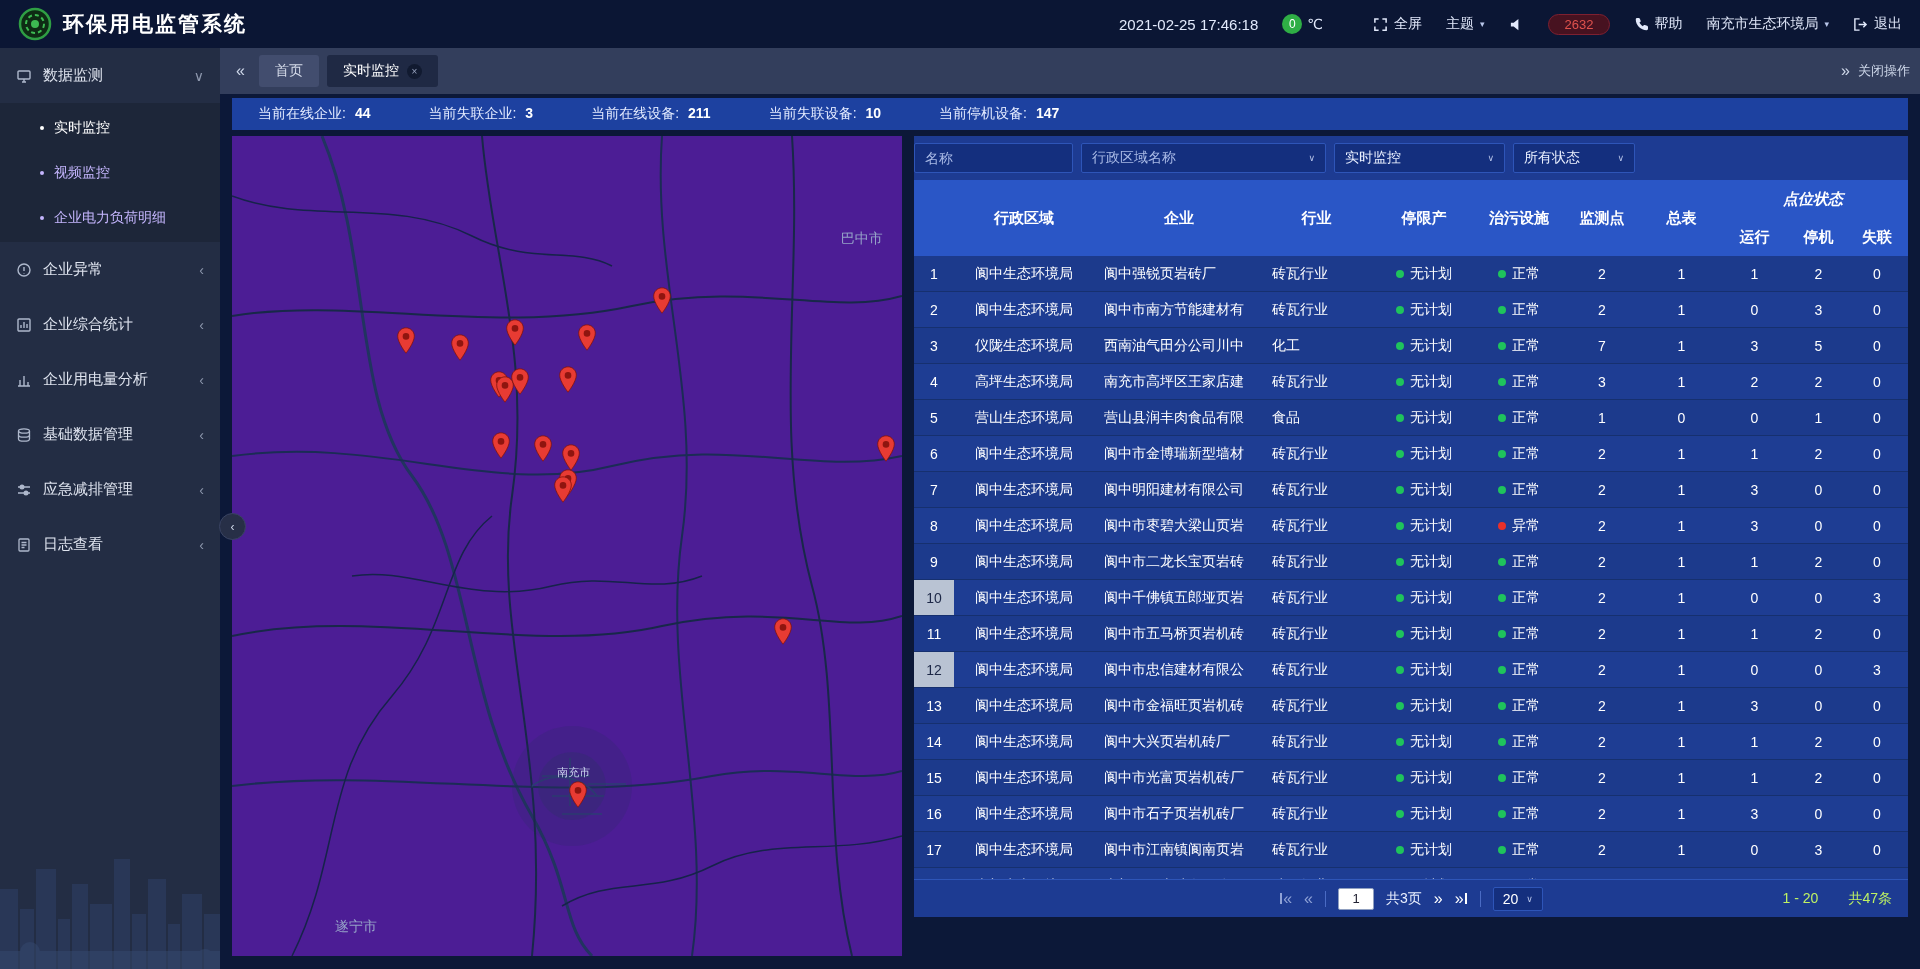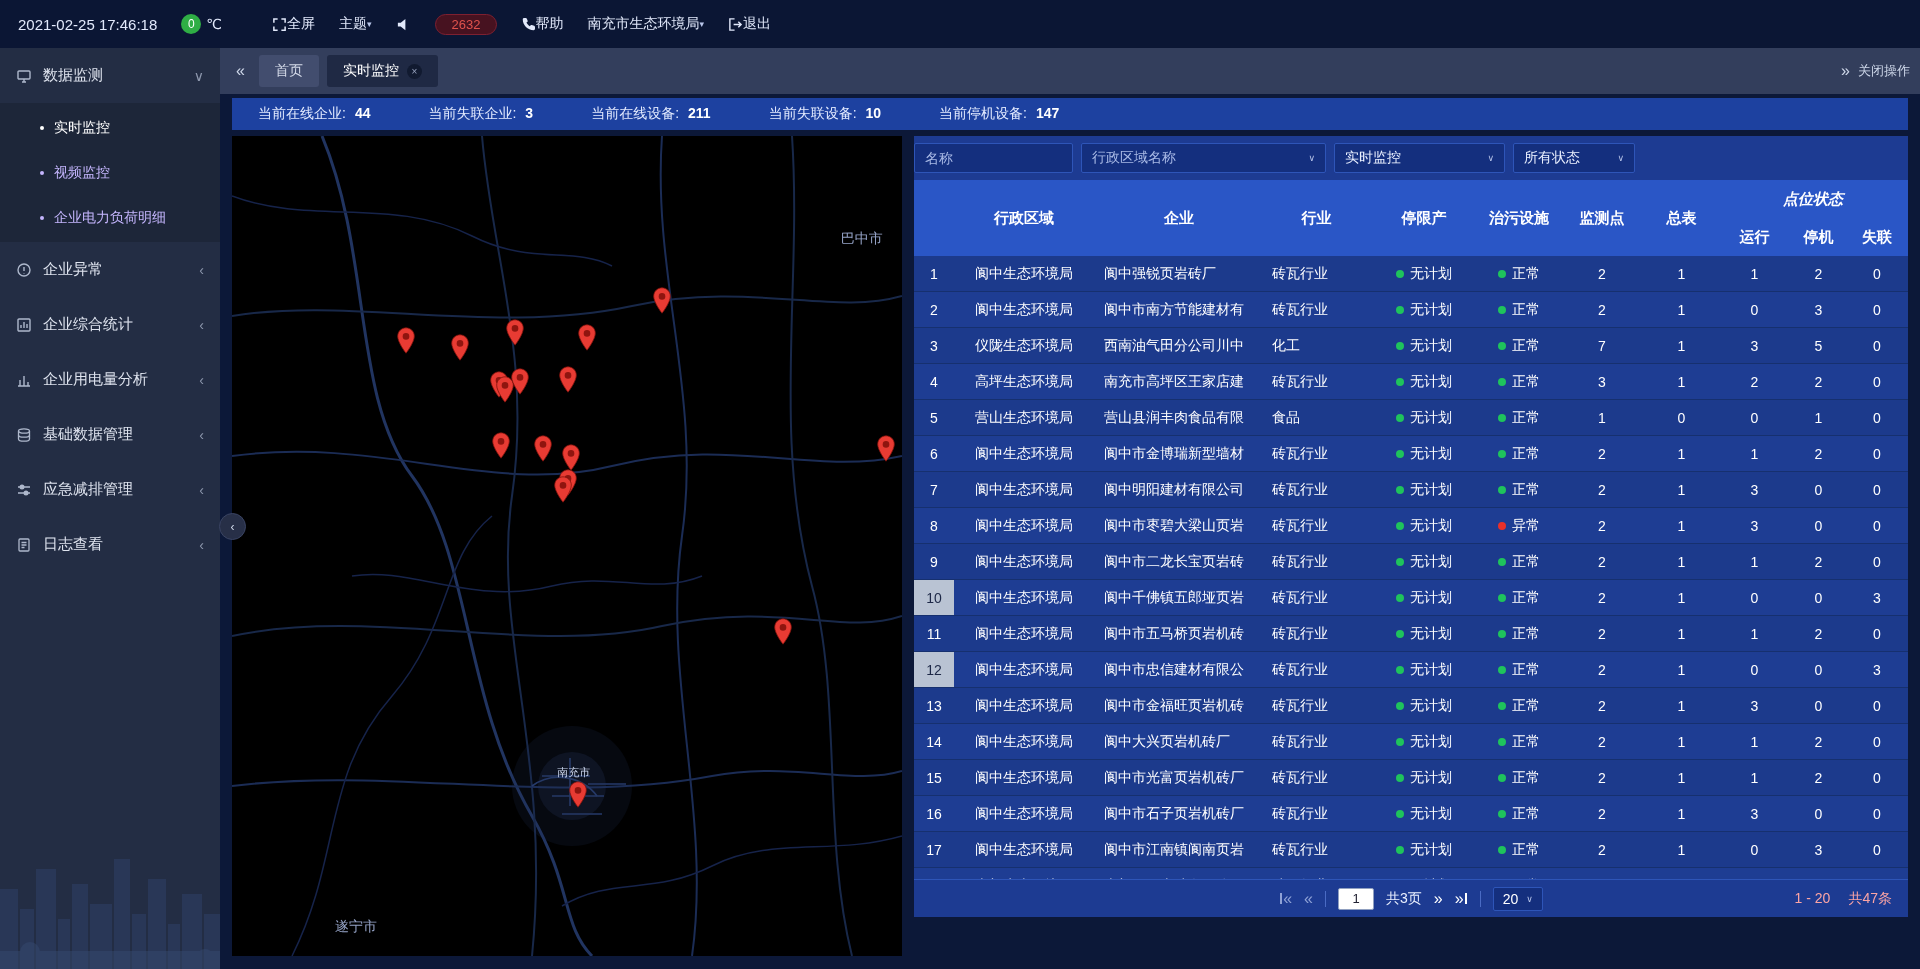--- a/index.html
+++ b/index.html
@@ -8,21 +8,21 @@
   :root{--cols:40px 140px 170px 105px 110px 80px 86px 73px 73px 55px 62px}
 
   
   .topbar{height:48px;background:#0b1634;display:flex;align-items:center;justify-content:space-between;padding:0 18px}
   .brand{display:flex;align-items:center;gap:11px}
   .app-title{font-size:21px;font-weight:bold;letter-spacing:2px}
   .topbar-right{display:flex;align-items:center;gap:24px;font-size:14px;color:#e2e9fb}
   .datetime{font-size:15px}
   .temp{display:inline-flex;align-items:center;gap:5px;margin-right:26px}
   .temp-badge{display:inline-flex;width:20px;height:20px;border-radius:50%;background:#2fae45;color:#fff;font-size:12px;align-items:center;justify-content:center}
-  .top-item{display:inline-flex;align-items:center;gap:0;cursor:pointer;white-space:nowrap}
+  .top-item{display:inline-flex;align-items:center;gap:6px;cursor:pointer;white-space:nowrap}
   .caret{font-size:9px;color:#b9c6ea}
   .alert-badge{background:#471220;border:1px solid #7e2030;color:#e0524d;padding:2px 16px;border-radius:11px;font-size:13px;cursor:pointer}
 
   
   .body-row{display:flex;height:921px}
   .sidebar{width:220px;background:#232d44;position:relative;flex-shrink:0;overflow:hidden}
   .content{flex:1;display:flex;flex-direction:column;min-width:0}
 
   
   .menu-section{height:55px;display:flex;align-items:center;padding:0 16px;gap:11px;color:#dfe4ef;font-size:15px;cursor:pointer;position:relative;z-index:2}
@@ -42,21 +42,21 @@
   .tabbar-sp{flex:1}
   .closeops{color:#cfd8ea;font-size:13px;display:inline-flex;align-items:center;gap:8px;cursor:pointer}
 
   
   .statsbar{height:32px;background:#1d41a0;margin:4px 12px 0;display:flex;align-items:center;gap:58px;padding:0 26px;font-size:14px}
   .stat{display:inline-flex;gap:9px;color:#e3ebff}
   .stat b{color:#fff;font-weight:bold}
 
   
   .main{display:flex;margin:6px 12px 0;gap:12px;align-items:flex-start}
-  .map{width:670px;height:820px;background:#000000;position:relative;flex-shrink:0}
+  .map{width:670px;height:820px;background:#4c1d95;position:relative;flex-shrink:0}
   .map .roads{position:absolute;left:0;top:0}
   .pin{position:absolute;transform:translate(-50%,-100%);line-height:0}
   .map-label{position:absolute;transform:translate(-50%,-50%);color:#96a4c8;font-size:14px;white-space:nowrap}
   .map-label.primary{color:#cdd8f0;font-size:11px}
   .map-handle{position:absolute;left:-13px;top:377px;width:27px;height:27px;border-radius:50%;background:#272f47;border:1px solid #3a4463;display:flex;align-items:center;justify-content:center;color:#cfd8ea;font-size:12px;cursor:pointer;z-index:6}
 
   
   .panel{flex:1;height:781px;background:#1d3b92;display:flex;flex-direction:column;min-width:0}
   .filters{height:44px;display:flex;align-items:center;gap:8px;flex-shrink:0}
   .f-input{width:159px;height:30px;background:#142f7e;border:1px solid #2e55b8;color:#eaf0ff;padding:0 10px;font-size:14px;border-radius:2px;outline:none;font-family:inherit}
@@ -87,26 +87,36 @@
   
   .pagination{height:38px;border-top:1px solid #2e55b8;display:flex;align-items:center;justify-content:center;position:relative;font-size:14px;flex-shrink:0}
   .pag-center{display:flex;align-items:center;gap:12px}
   .pgbtn{color:#fff;cursor:pointer;font-size:16px;display:inline-flex;align-items:center;line-height:1}
   .pgbtn.disabled{color:#8fa2d6}
   .pgbar{display:inline-block;width:2px;height:11px;background:currentColor;margin:0 1px}
   .pgsep{width:1px;height:16px;background:#4a6bc4}
   .pg-input{width:36px;height:22px;background:#fff;border:1px solid #90a0c0;color:#223;text-align:center;font-size:13px;border-radius:2px;outline:none}
   .pg-total{color:#eaf0ff}
   .pg-size{display:inline-flex;gap:8px;align-items:center;border:1px solid #2e55b8;padding:3px 9px;background:#142f7e;border-radius:2px;cursor:pointer}
-  .pag-right{position:absolute;right:16px;display:flex;gap:18px;color:#fca5a5}
+  .pag-right{position:absolute;right:16px;display:flex;gap:30px;color:#bef264}
 </style>
 </head>
 <body>
 
 <header class="topbar">
+  <div class="brand">
+    <span style="line-height:0">
+      <svg width="34" height="34" viewBox="0 0 34 34">
+          <circle cx="17" cy="17" r="15" fill="#0e2b14" stroke="#2f9e44" stroke-width="2.5"></circle>
+          <circle cx="17" cy="17" r="9" fill="none" stroke="#3dba52" stroke-width="2" stroke-dasharray="4 3"></circle>
+          <circle cx="17" cy="17" r="4" fill="#3dba52"></circle>
+        </svg>
+    </span>
+    <span class="app-title">环保用电监管系统</span>
+  </div>
   <div class="topbar-right">
     <span class="datetime">2021-02-25 17:46:18</span>
     <span class="temp">
       <span class="temp-badge">0</span>
       <span>℃</span>
     </span>
     <span class="top-item">
       <svg width="15" height="15" viewBox="0 0 16 16" fill="none" stroke="#e2e9fb" stroke-width="1.6">
           <path d="M2 6V2h4M10 2h4v4M14 10v4h-4M6 14H2v-4"></path>
         </svg>

